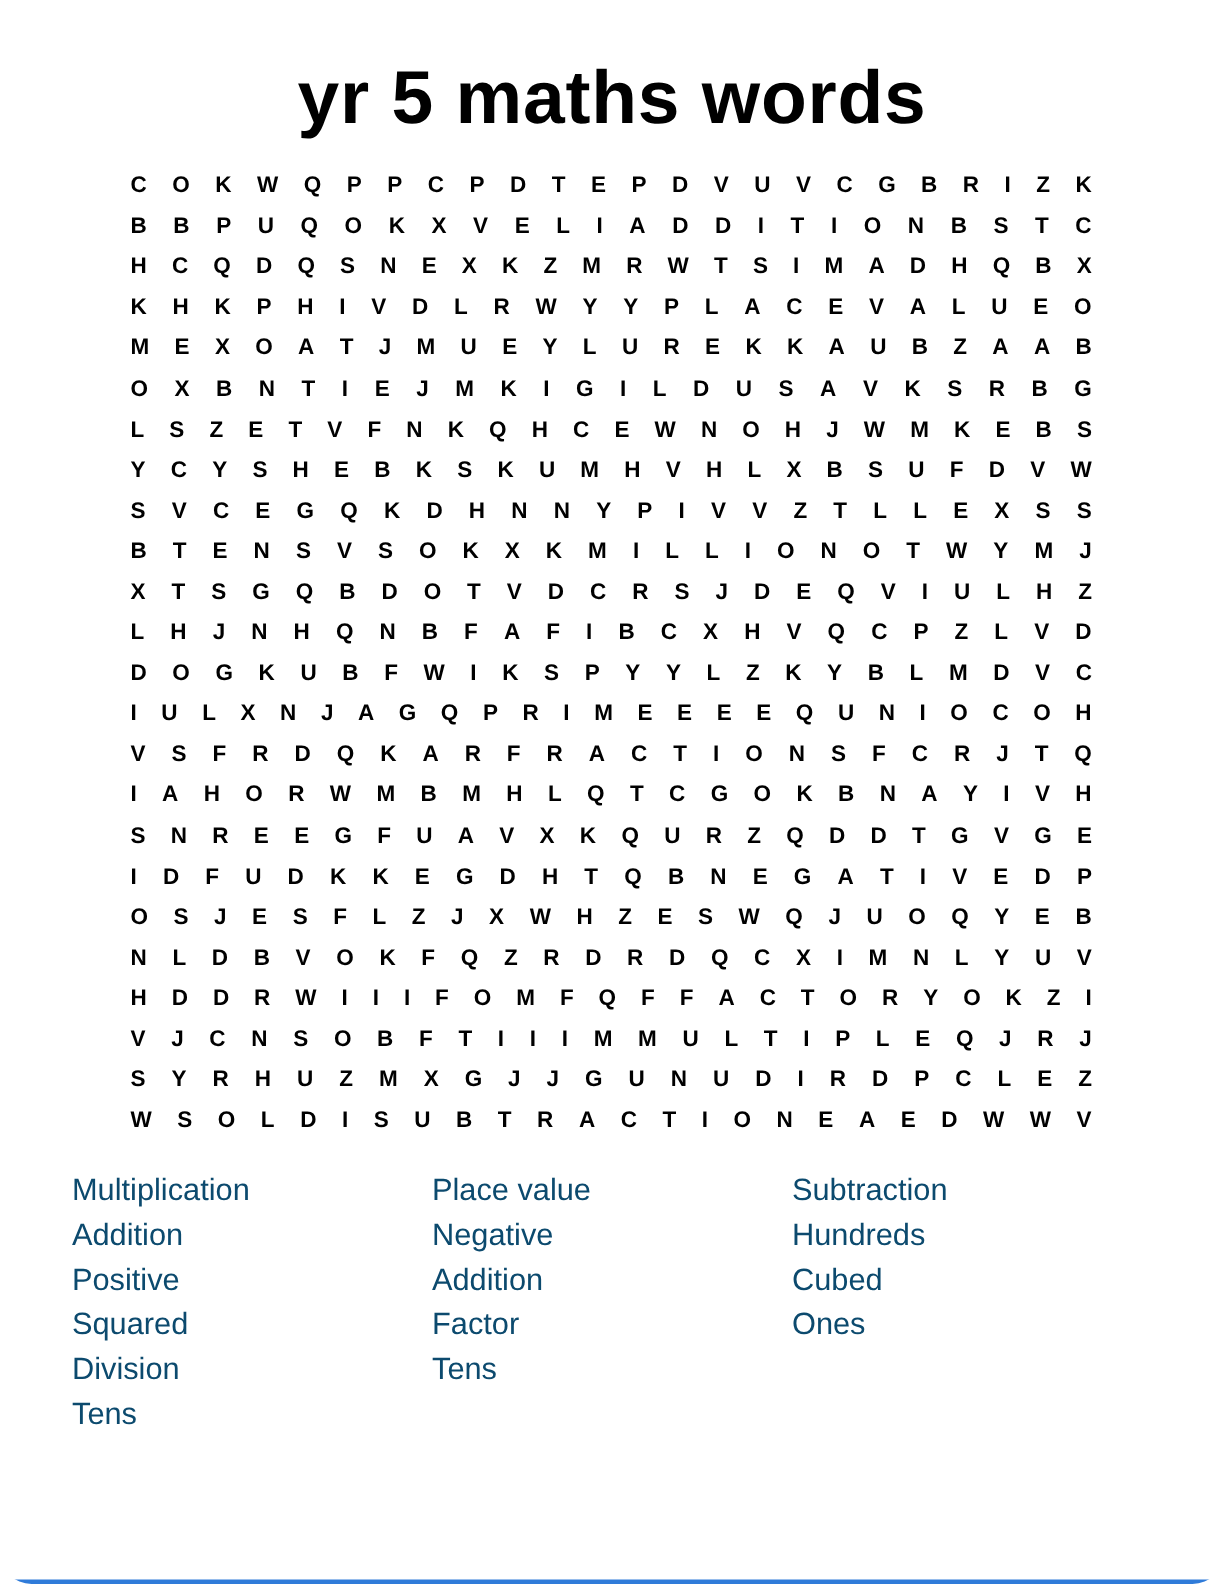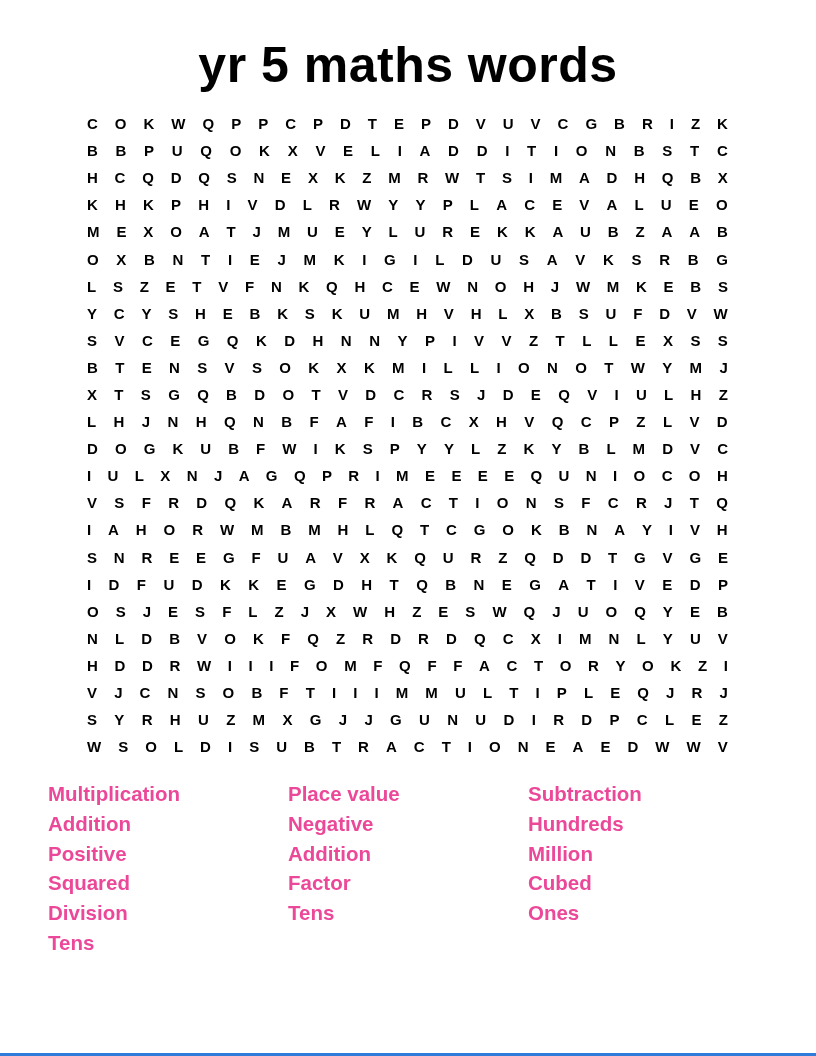--- a/index.html
+++ b/index.html
@@ -5,20 +5,21 @@
   html, body { margin: 0; padding: 0; background: #ffffff; }
   .page {
     position: relative;
     width: 816px;
     height: 1056px;
     background: #ffffff;
     font-family: "Liberation Sans", sans-serif;
     color: #000000;
     overflow: hidden;
     margin: 0 auto;
+    border-radius: 21px;
   }
   .title {
     position: absolute;
     top: 36px;
     left: 0;
     width: 100%;
     text-align: center;
     font-size: 50px;
     font-weight: bold;
     letter-spacing: 0.5px;
@@ -49,24 +50,24 @@
     top: 779px;
     width: 720px;
     display: flex;
   }
   .word-col {
     width: 240px;
     flex: 0 0 240px;
   }
   .word-item {
     font-size: 20.5px;
-    font-weight: bold;
+    font-weight: normal;
     line-height: 29.8px;
     white-space: nowrap;
-    color: #ec4899;
+    color: #0c4a6e;
   }
   .bottom-line {
     position: absolute;
     left: 0;
     bottom: 0;
     width: 100%;
     height: 3px;
   }
 </style>
 </head>
@@ -717,20 +718,19 @@
       <div class="word-col">
         <div class="word-item">Place value</div>
         <div class="word-item">Negative</div>
         <div class="word-item">Addition</div>
         <div class="word-item">Factor</div>
         <div class="word-item">Tens</div>
       </div>
       <div class="word-col">
         <div class="word-item">Subtraction</div>
         <div class="word-item">Hundreds</div>
-        <div class="word-item">Million</div>
         <div class="word-item">Cubed</div>
         <div class="word-item">Ones</div>
       </div>
     </div>
 
   <div class="bottom-line" style="background: rgb(47, 123, 217);"></div>
 </div>
 
 </body></html>

